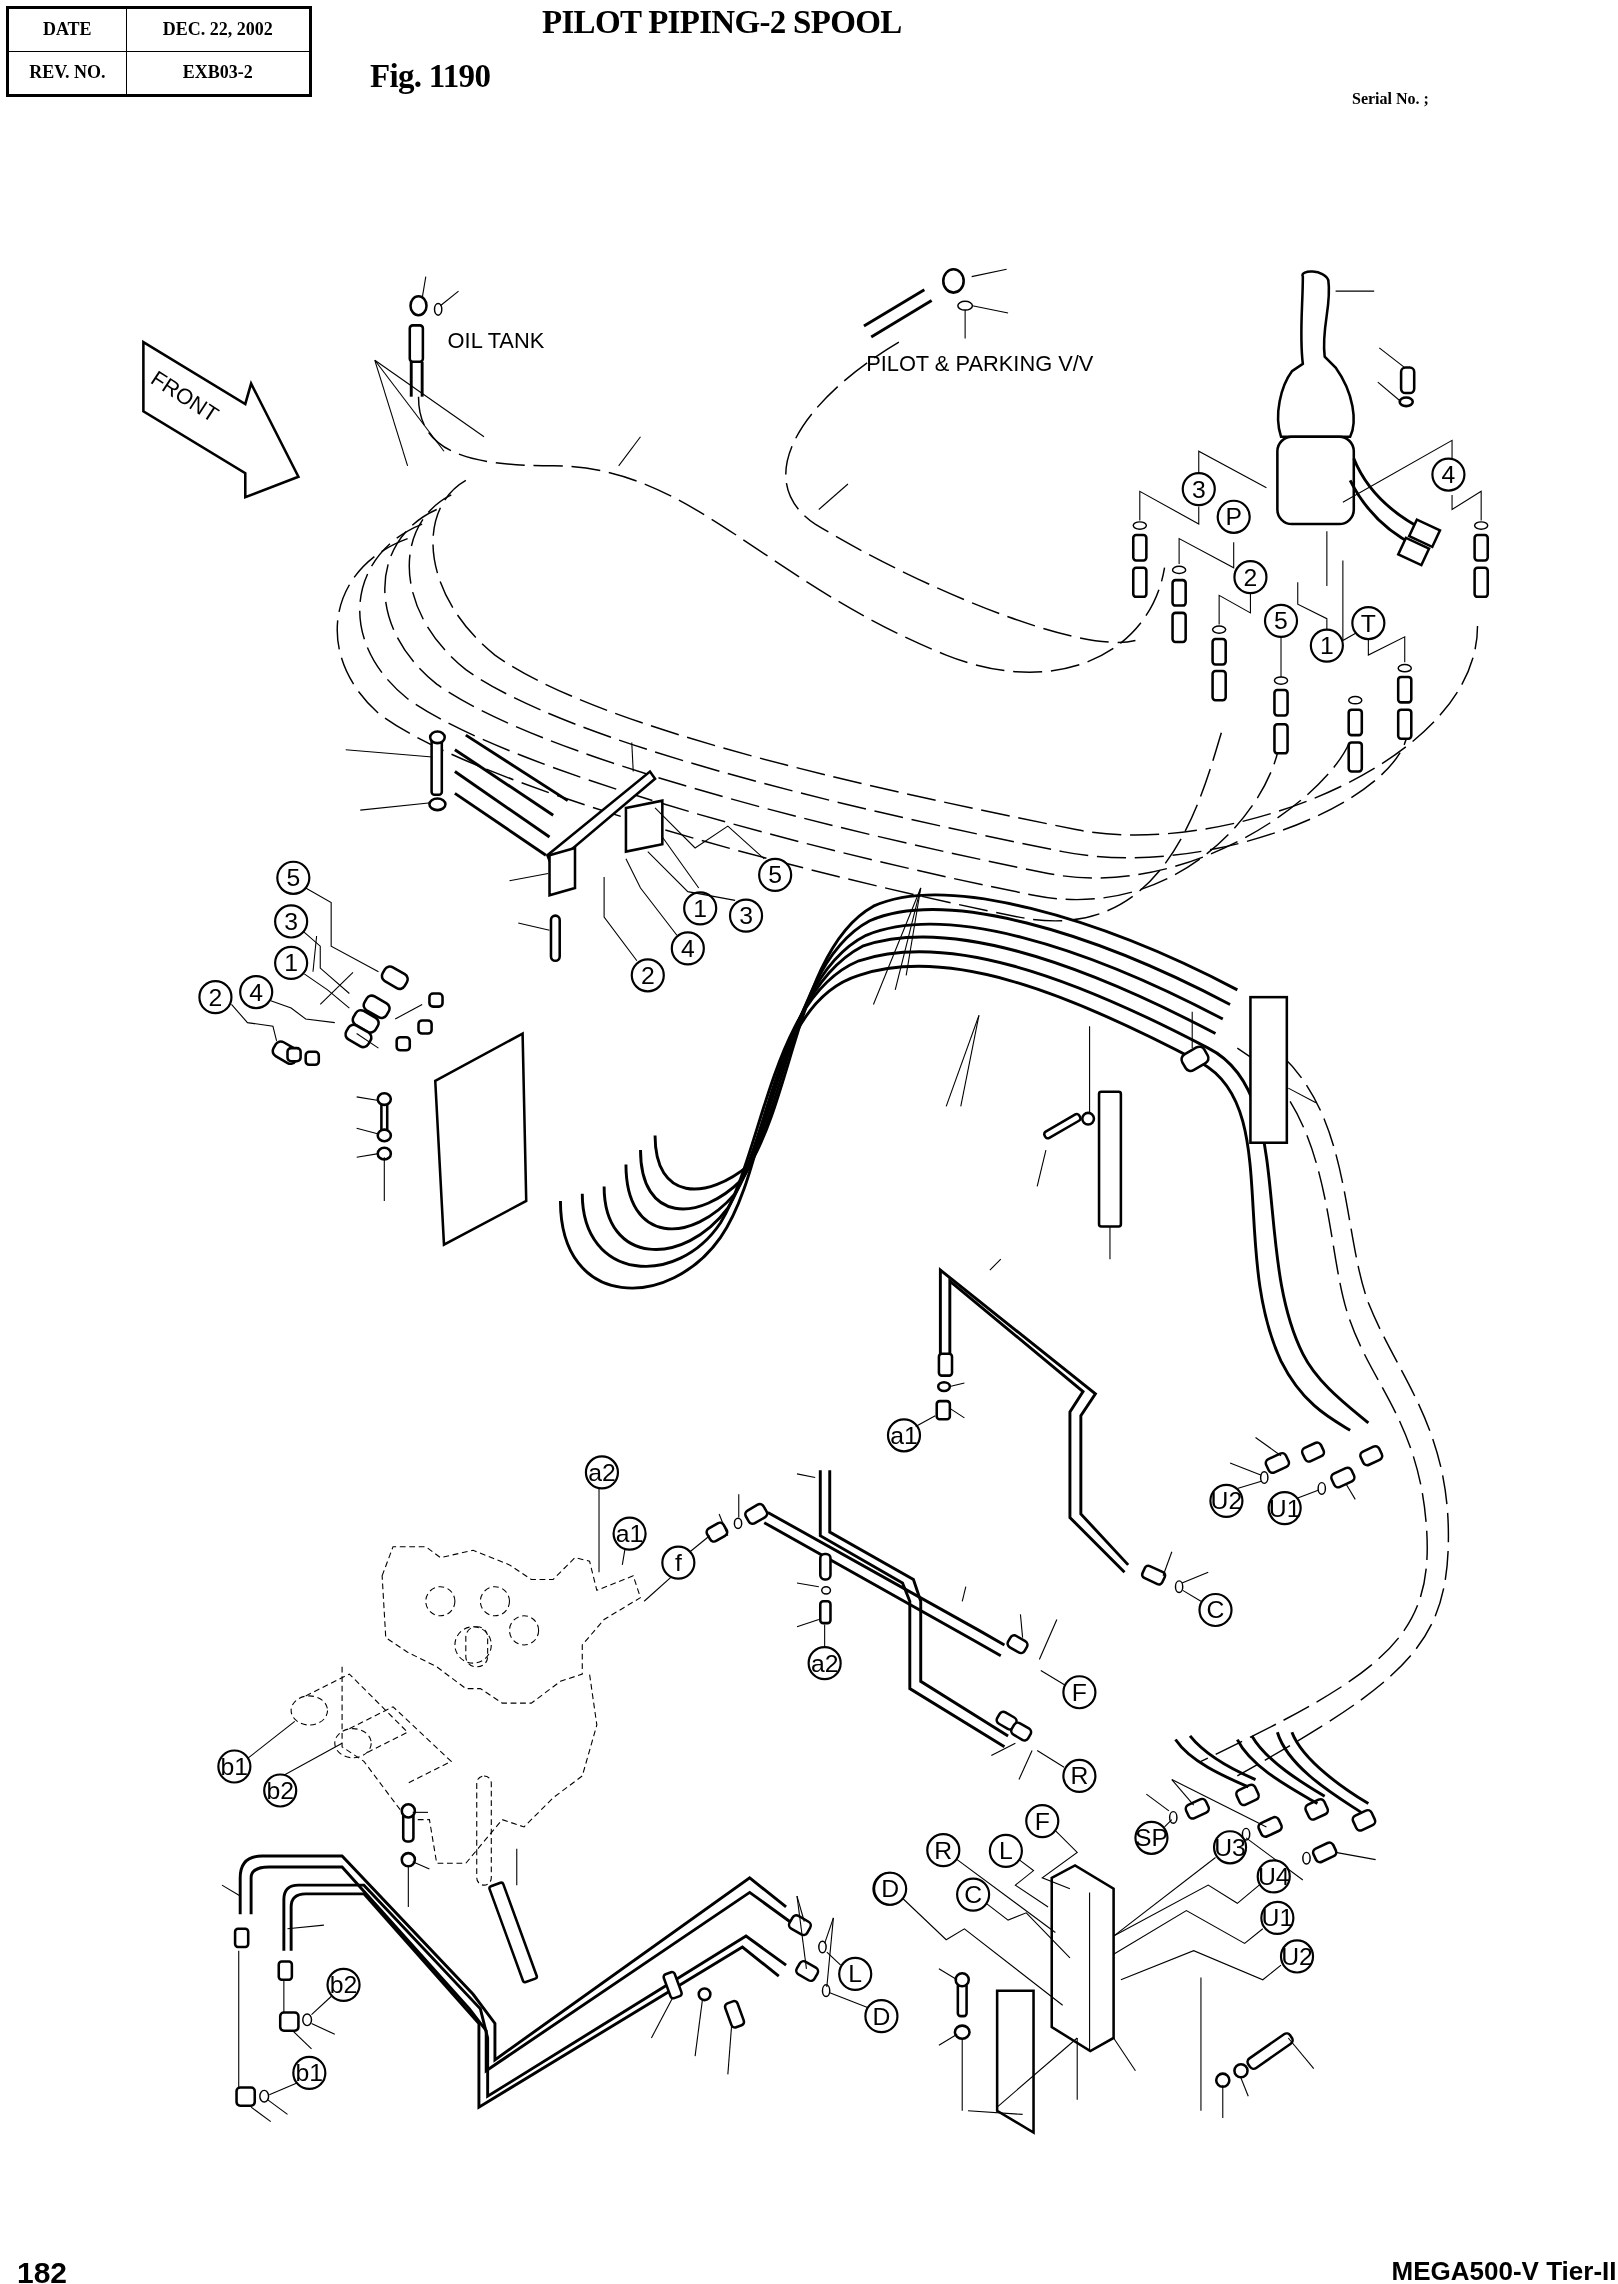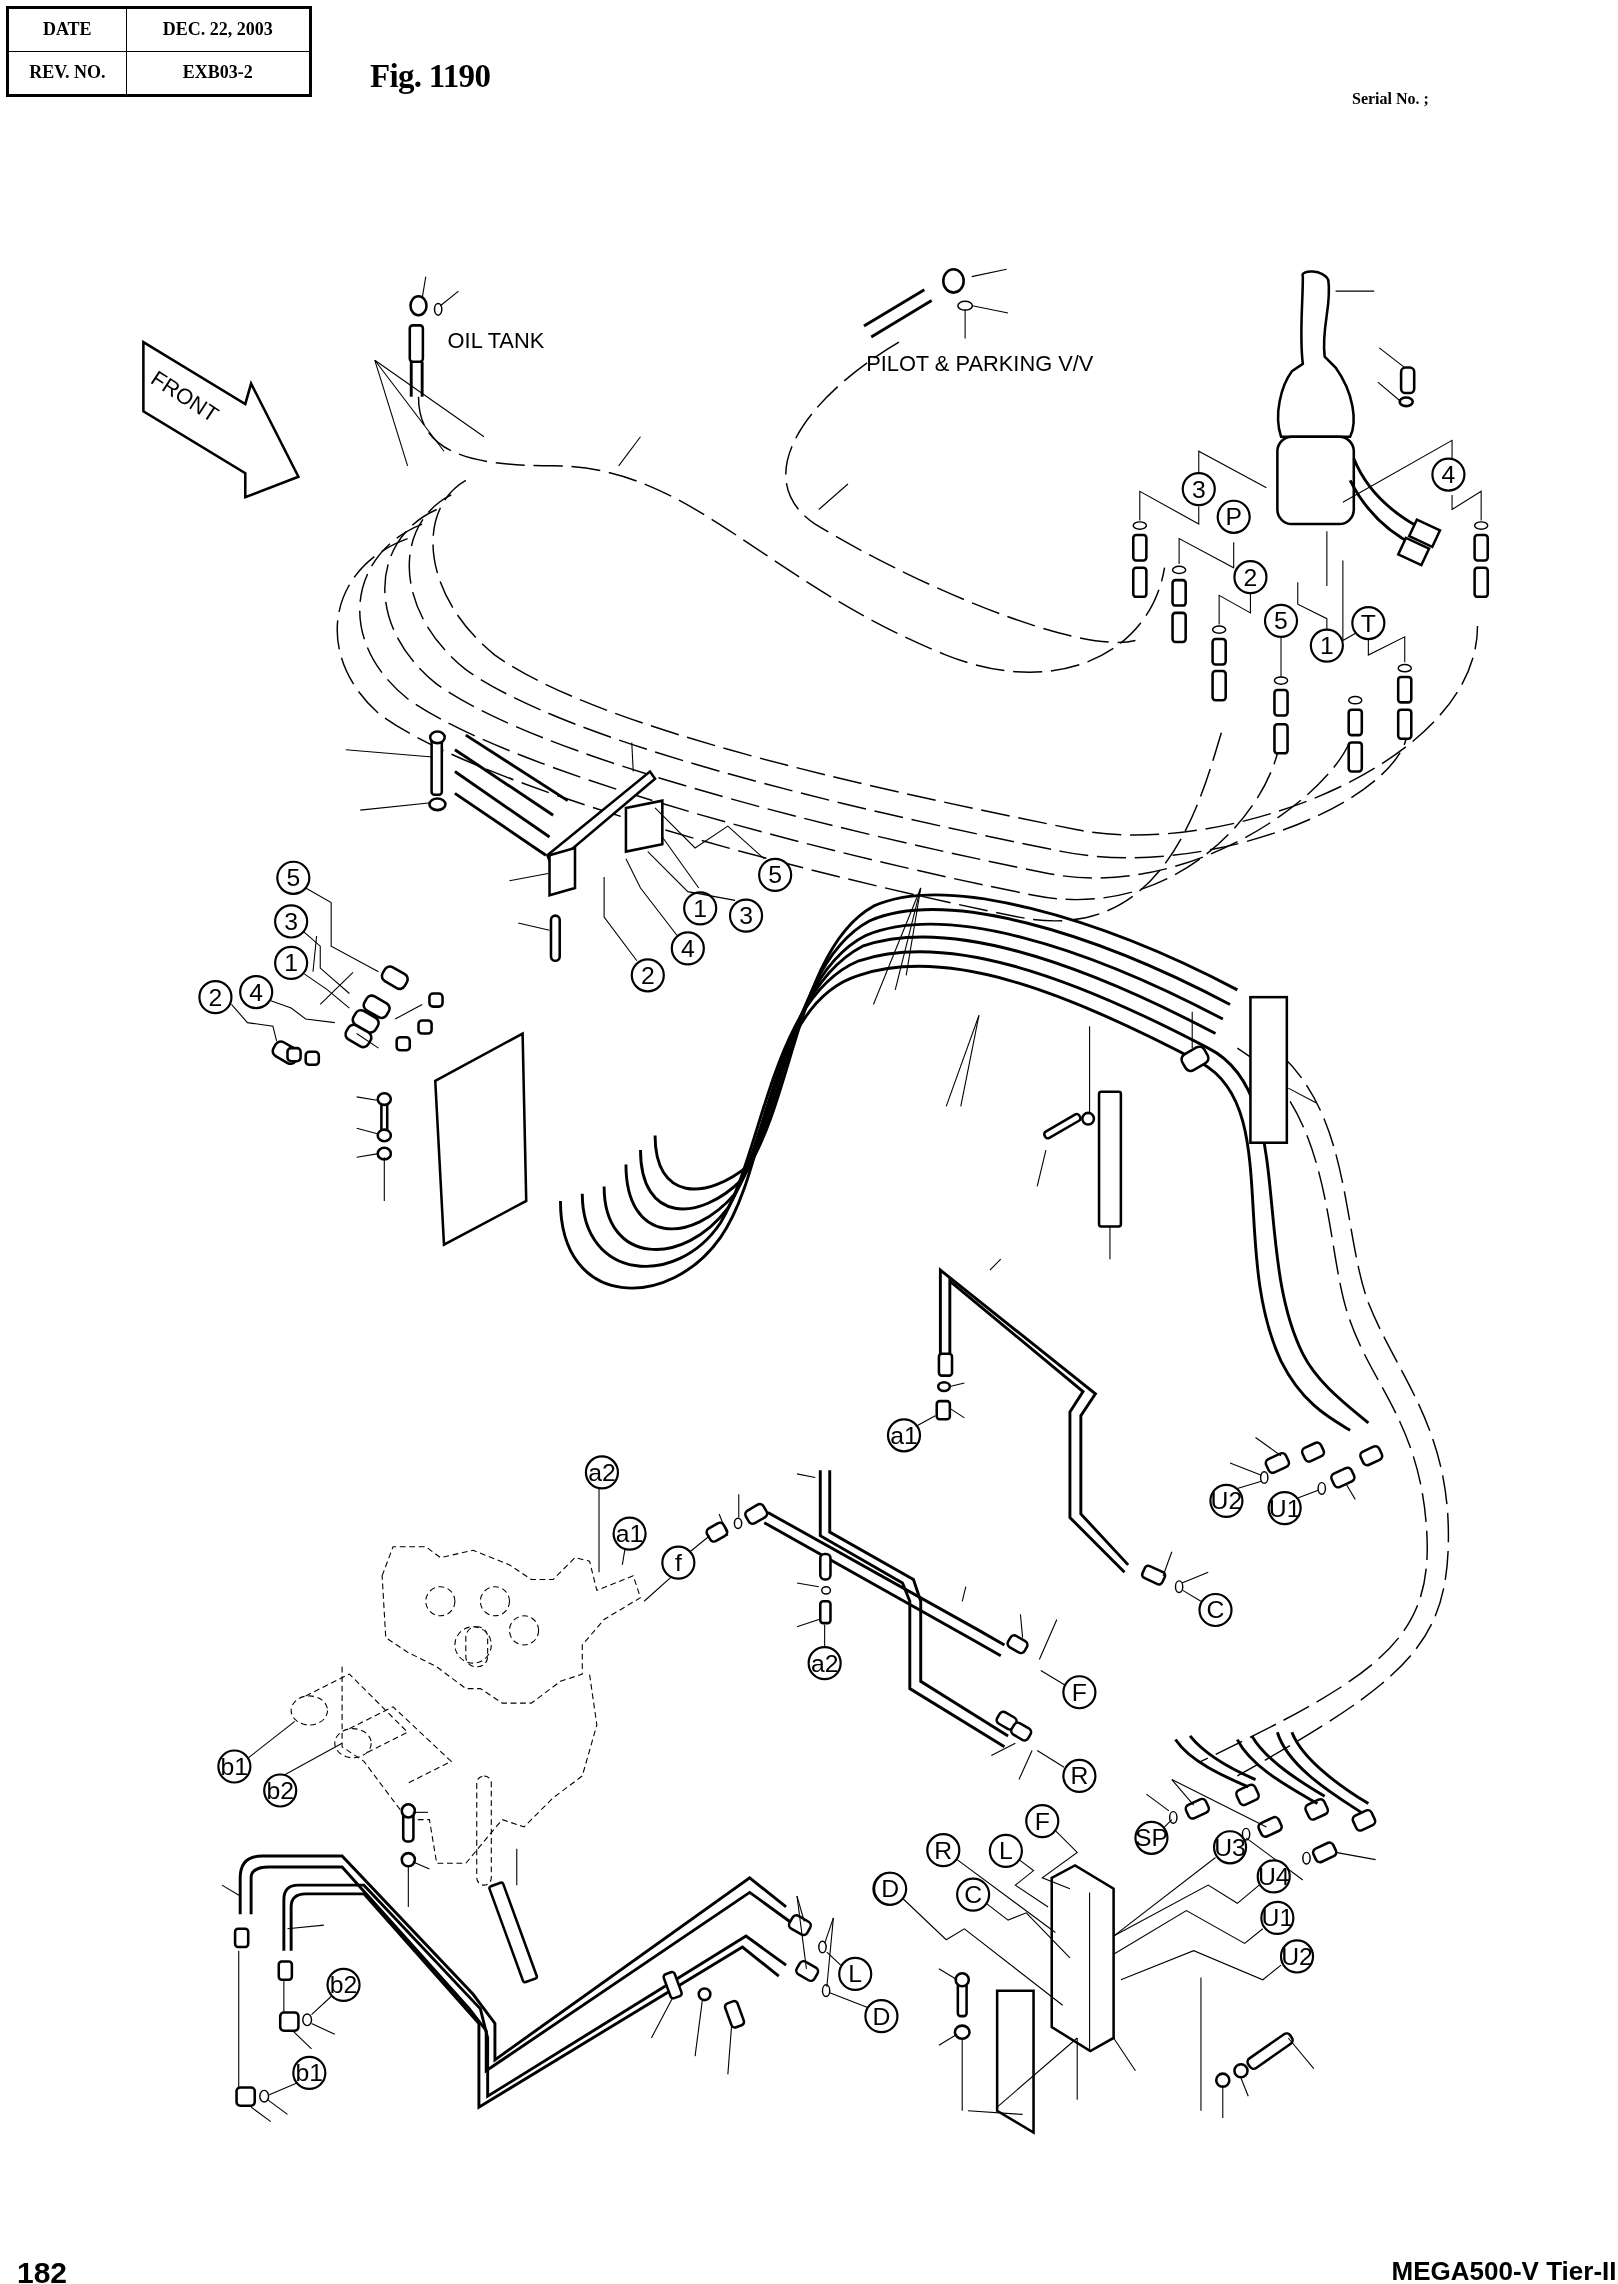--- a/index.html
+++ b/index.html
@@ -24,30 +24,31 @@
   .ghost { fill: none; stroke: #000; stroke-width: 1.5; stroke-dasharray: 8 5; }
   .label-text { font-family: "Liberation Sans", sans-serif; font-size: 30px; }
 </style>
 </head>
 <body>
 
 <table class="header-table">
   <tbody>
       <tr>
     <td class="k">DATE</td>
-    <td class="v">DEC. 22, 2003</td>
+    <td class="v">DEC. 22, 2002</td>
   </tr>
   <tr>
     <td class="k">REV. NO.</td>
     <td class="v">EXB03-2</td>
   </tr>
 </tbody>
   </table>
 <div class="fig-num">Fig. 1190</div>
 <div class="fig-title">
+  <div>PILOT PIPING-2 SPOOL</div>
 </div>
 <div class="serial">Serial No. ;</div>
 
 <svg class="drawing" width="1618" height="2284" viewBox="0 0 2223 3138">
 
   <g>
     <polygon class="part" points="197,470 337,555 345,527 410,655 337,683 337,650 197,565"></polygon>
     <text class="label-text" transform="translate(205,525) rotate(33)" font-size="34">FRONT</text>
   </g>
 

